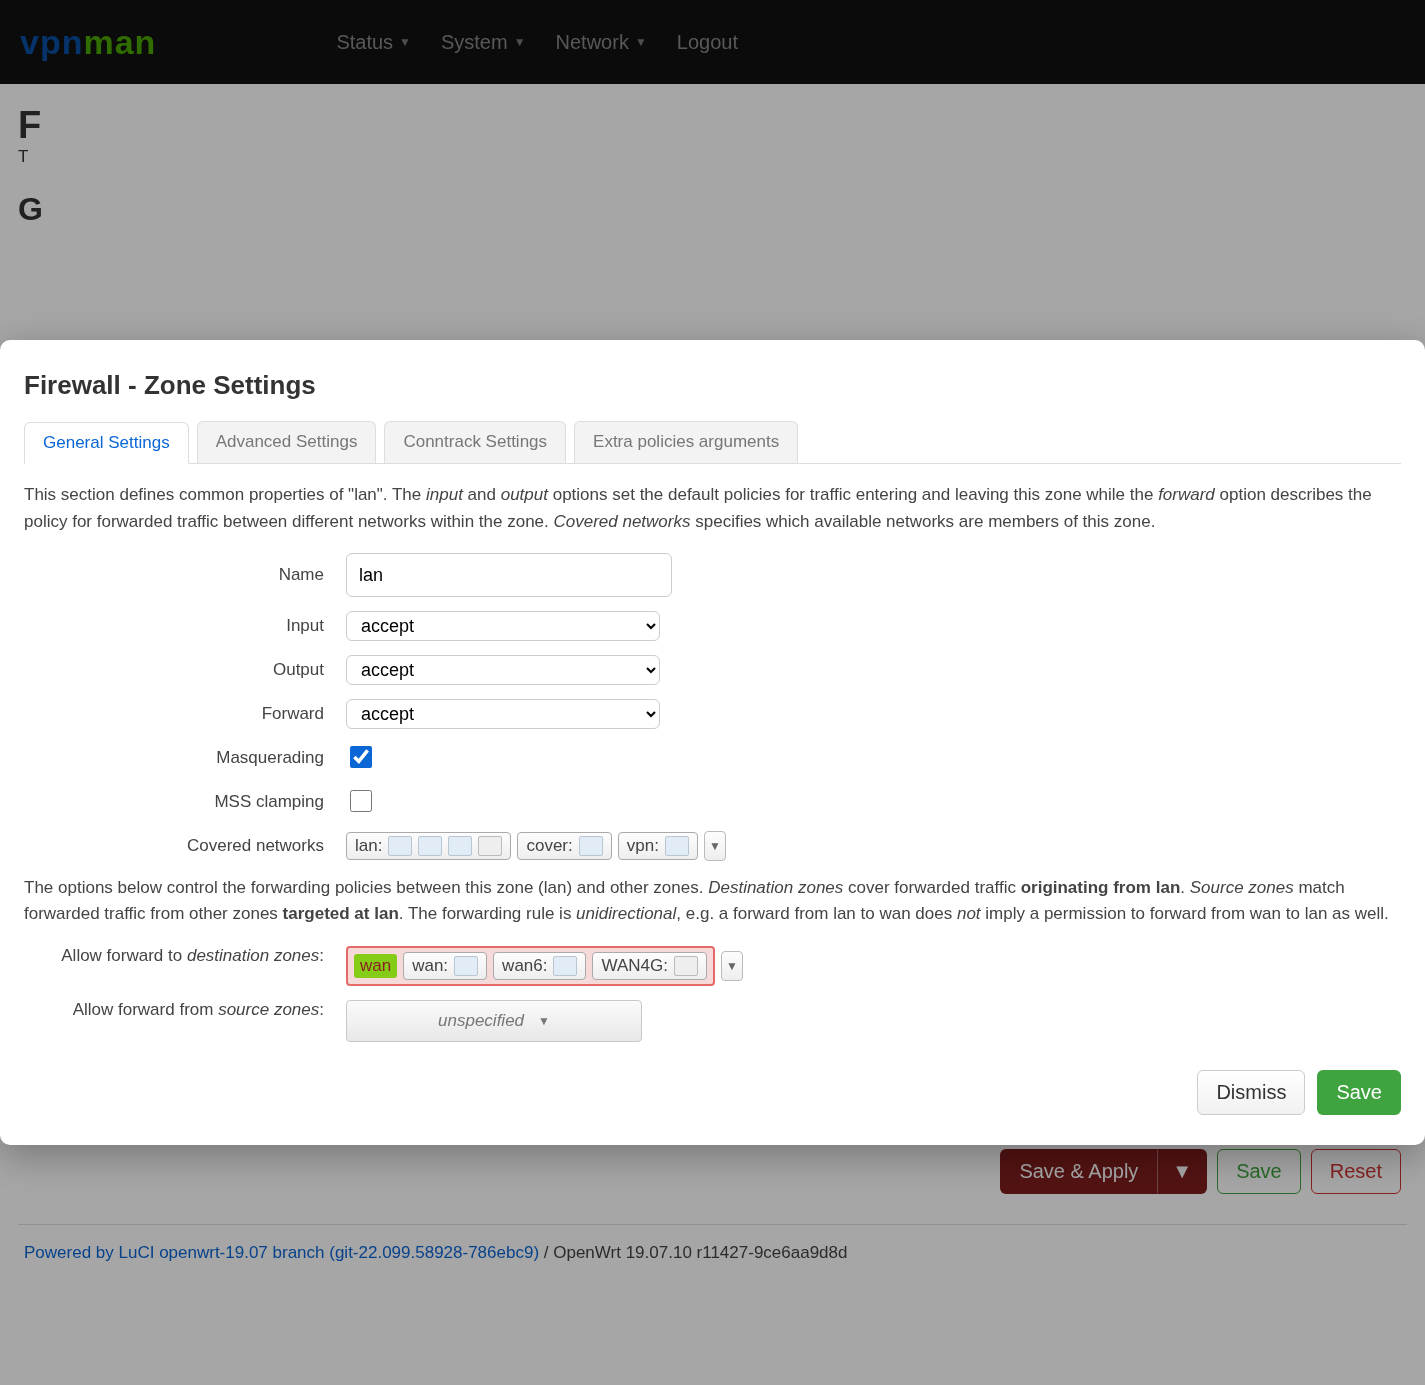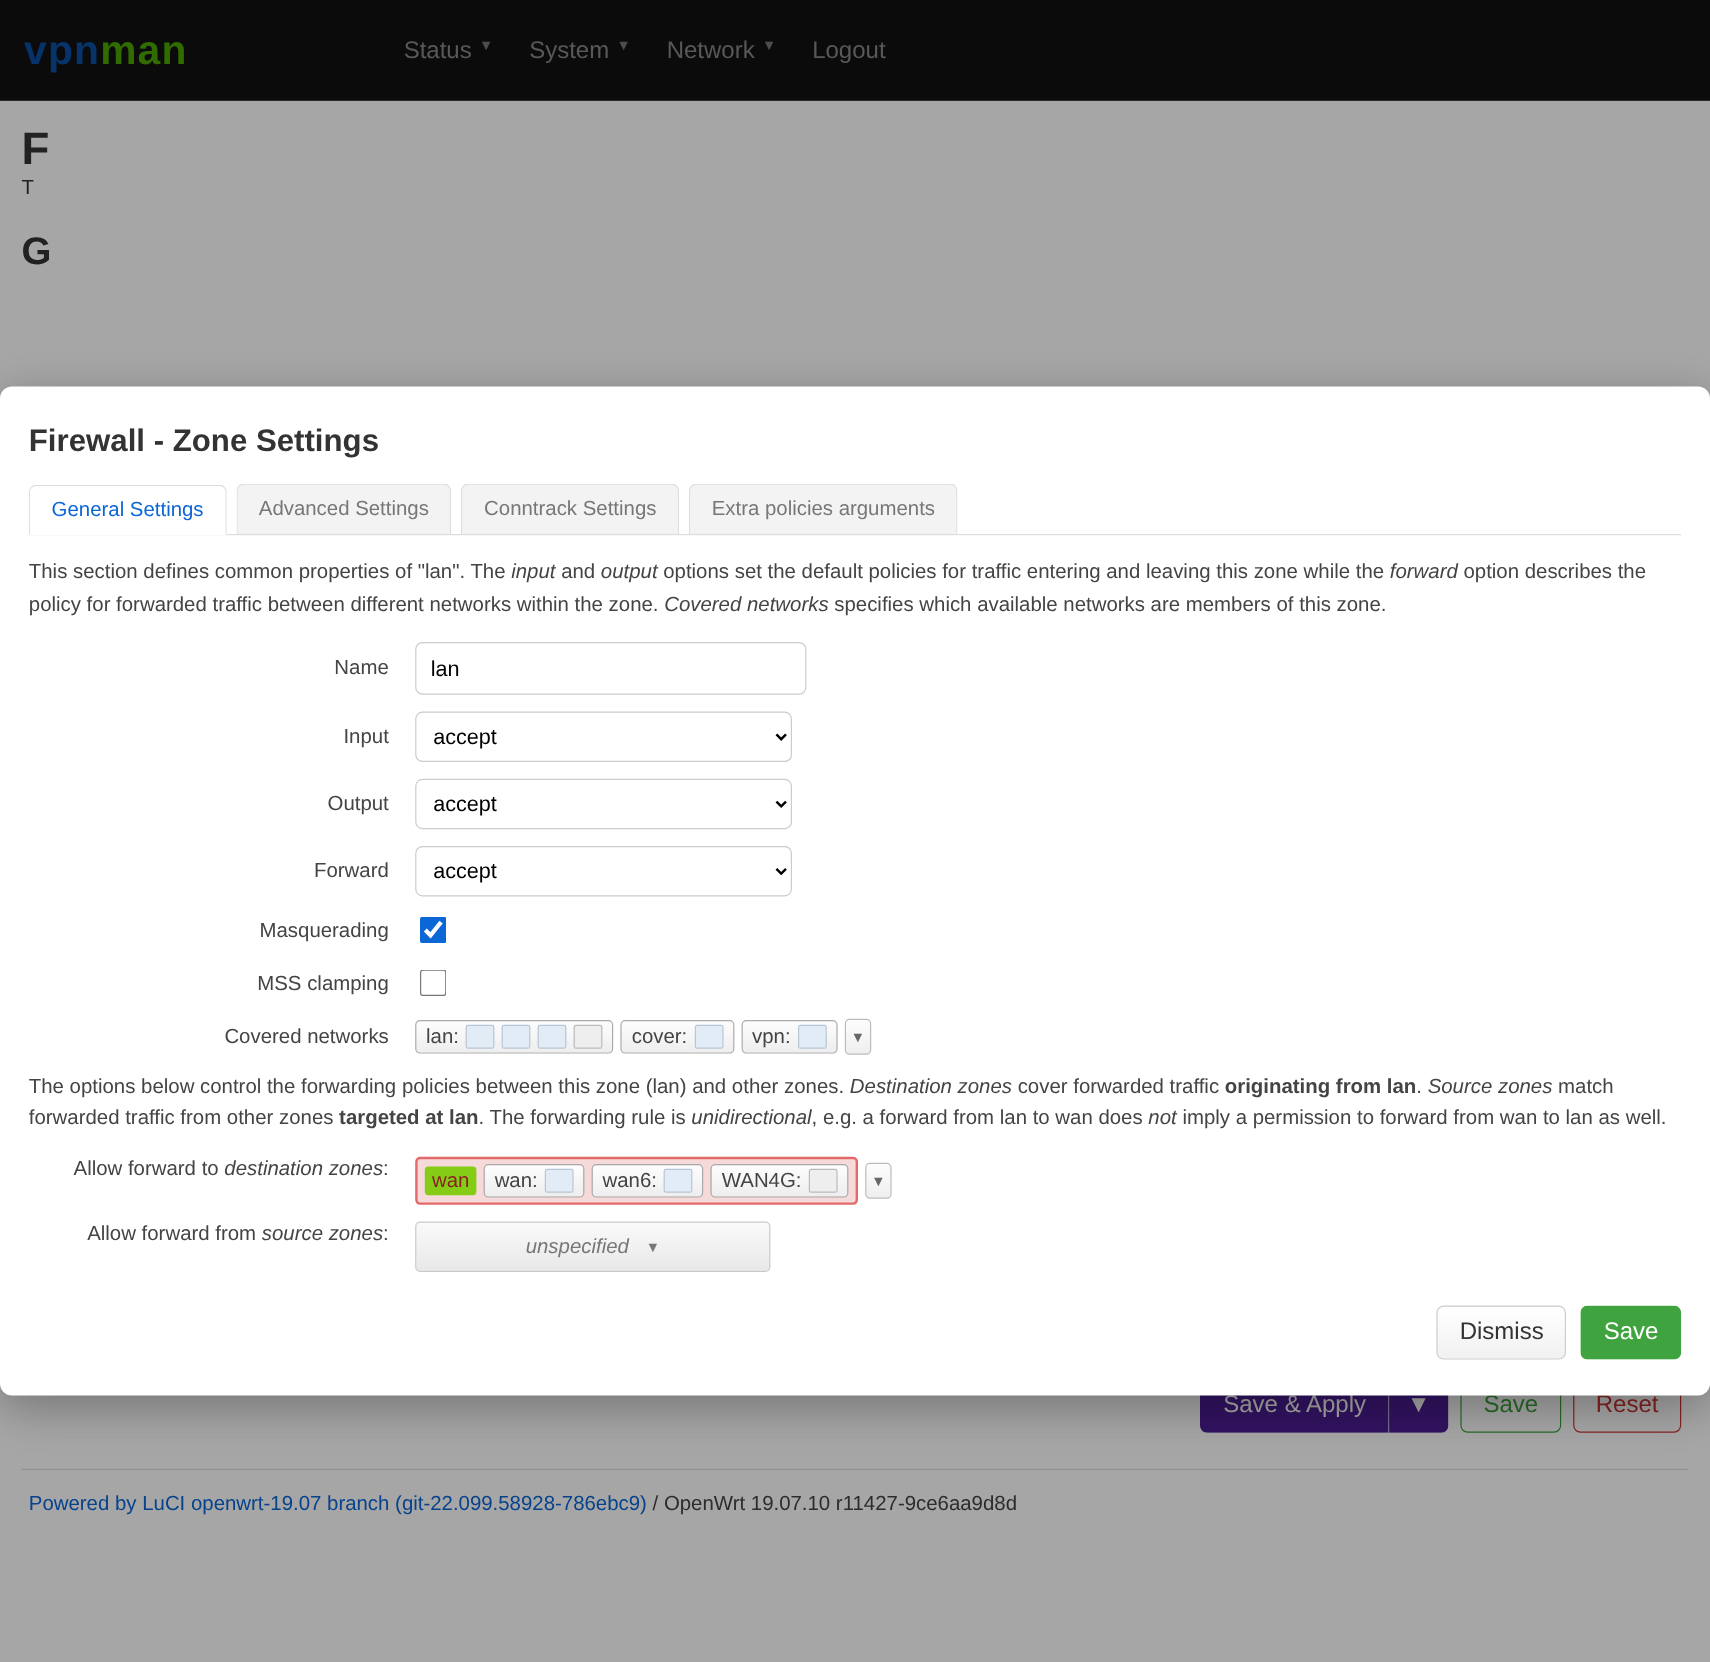--- a/index.html
+++ b/index.html
@@ -1,47 +1,47 @@
 <!DOCTYPE html>
 <html><head>
 <meta charset="utf-8">
 <style>
   html,body{margin:0;padding:0;font-family:-apple-system,BlinkMacSystemFont,"Segoe UI",Helvetica,Arial,sans-serif;font-size:17px;color:#333;background:#fff}
   .topbar{background:#111;height:84px;display:flex;align-items:center;padding:0 20px}
   .logo{font-size:34px;font-weight:900;letter-spacing:1px}
   .logo .l1{color:#0a4fa3}
   .logo .l3{color:#4aa600}
   .nav{margin-left:180px;display:flex;gap:30px}
-  .nav-item{color:#888;font-size:20px;display:flex;align-items:flex-start;gap:6px;cursor:pointer}
+  .nav-item{color:#888;font-size:20px;display:flex;align-items:center;gap:6px;cursor:pointer}
   .nav-item .caret{font-size:12px;color:#777}
   .page{padding:14px 18px;position:relative}
   .bg-title{font-size:38px;font-weight:700;color:#333;margin:6px 0 0 0}
   .bg-sub{color:#333}
   .bg-h2{font-size:32px;font-weight:700;margin-top:24px}
   .page-actions{display:flex;justify-content:flex-end;gap:10px;margin:34px 6px 30px 0}
   .btn{border-radius:6px;padding:10px 18px;font-size:20px;cursor:pointer;border:1px solid transparent}
-  .btn-primary{background:#4c1d95;color:#fff}
+  .btn-primary{background:#7f1d1d;color:#fff}
   .btn-primary-split{display:flex}
   .btn-primary-split .main{border-radius:6px 0 0 6px}
   .btn-primary-split .drop{border-left:1px solid rgba(255,255,255,.35);border-radius:0 6px 6px 0;padding:10px 14px}
   .btn-outline-green{background:#fff;color:#3fa33f;border:1px solid #3fa33f}
   .btn-outline-red{background:#fff;color:#c33;border:1px solid #c33}
   .btn-add{background:#000000;border:1px solid #3fa33f;color:#3fa33f;padding:6px 16px;border-radius:6px;margin:6px 0 0 16px}
   .overlay{position:fixed;inset:0;background:rgba(0,0,0,.35);display:flex;align-items:center;justify-content:center;padding-top:100px}
   .modal{background:#fff;width:1380px;border-radius:10px;padding:24px 24px 10px 24px;box-shadow:0 10px 40px rgba(0,0,0,.3)}
   .modal h2{font-size:26px;font-weight:700;margin:6px 0 20px 0}
   .tabs{display:flex;border-bottom:1px solid #ddd;margin-bottom:18px}
   .tab{padding:10px 18px;border:1px solid #ddd;border-bottom:none;background:#f3f3f3;color:#777;border-radius:6px 6px 0 0;margin-right:8px;cursor:pointer}
   .tab.active{background:#fff;color:#0b66d6;border-bottom:1px solid #fff;position:relative;top:1px}
   .descr{color:#444;line-height:1.55;margin-bottom:18px}
   .form-row{display:flex;align-items:center;margin:14px 0}
   .form-label{width:300px;text-align:right;padding-right:22px;color:#444}
   .form-ctrl{flex:0 0 auto}
   .text-input{width:300px;height:42px;border:1px solid #ccc;border-radius:6px;padding:0 12px;font-size:18px}
-  .select{width:314px;height:42px;border:1px solid #ccc;border-radius:6px;background:#fff;font-size:18px;padding:0 10px}
+  .select{width:314px;height:30px;border:1px solid #ccc;border-radius:6px;background:#fff;font-size:18px;padding:0 10px}
   .checkbox{width:22px;height:22px;accent-color:#0b66d6}
   .tag-group{display:flex;align-items:center;gap:6px}
   .tag{display:flex;align-items:center;gap:6px;border:1px solid #aaa;border-radius:4px;background:linear-gradient(#fdfdfd,#eee);padding:3px 8px;font-size:17px;color:#444}
   .tag .mini{width:22px;height:18px;background:#e2ecf7;border:1px solid #b9c6d6;border-radius:2px;display:inline-block}
   .tag .mini.w{background:#eee;border-color:#bbb}
   .drop-sq{width:20px;height:28px;border:1px solid #bbb;border-radius:4px;background:linear-gradient(#fdfdfd,#eee);color:#666;font-size:12px;text-align:center;line-height:28px;cursor:pointer}
   .zones-sel{display:flex;align-items:center;gap:6px}
   .zone-wan-box{border:2px solid #e46a6a;border-radius:4px;background:#f6dada;padding:4px 6px;display:flex;align-items:center;gap:6px}
   .zone-wan-label{background:#84cc16;color:#8a1f1f;font-weight:400;padding:2px 6px;border-radius:3px}
   .unspec{width:294px;height:40px;border:1px solid #c9c9c9;border-radius:4px;background:linear-gradient(#fafafa,#e8e8e8);display:flex;align-items:center;justify-content:center;color:#777;font-style:italic;gap:14px}

